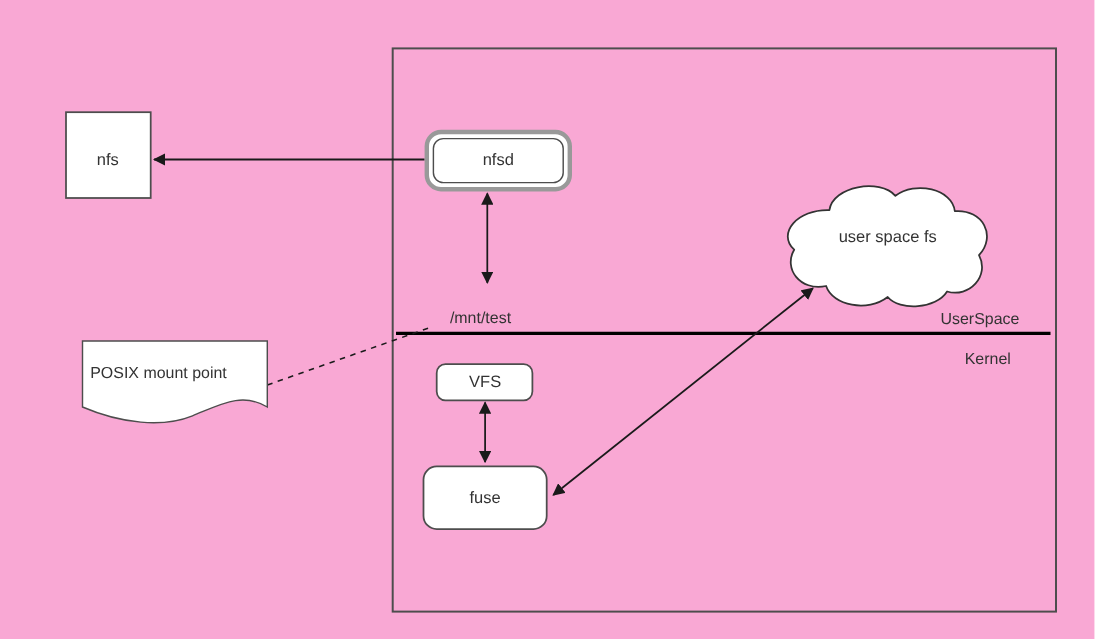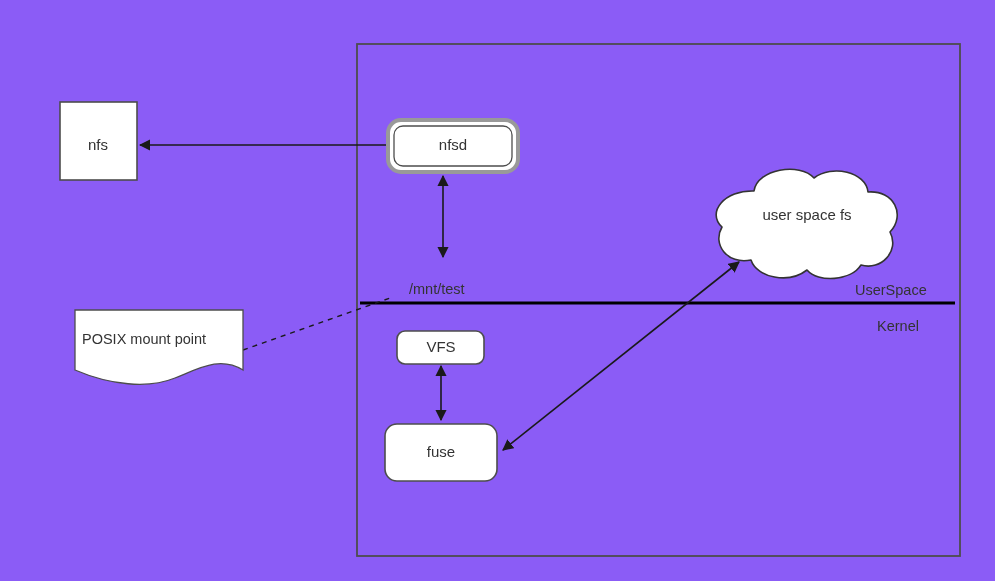--- a/index.html
+++ b/index.html
@@ -7,21 +7,21 @@
     padding: 0;
     background: #ffffff;
   }
   body {
     font-family: "Liberation Sans", sans-serif;
   }
   #canvas {
     position: relative;
     width: 995px;
     height: 581px;
-    background: #8b5cf6;
+    background: #f9a8d4;
     overflow: hidden;
   }
   #diagram-svg {
     position: absolute;
     left: 0;
     top: 0;
     width: 995px;
     height: 581px;
   }
   .node-label {

